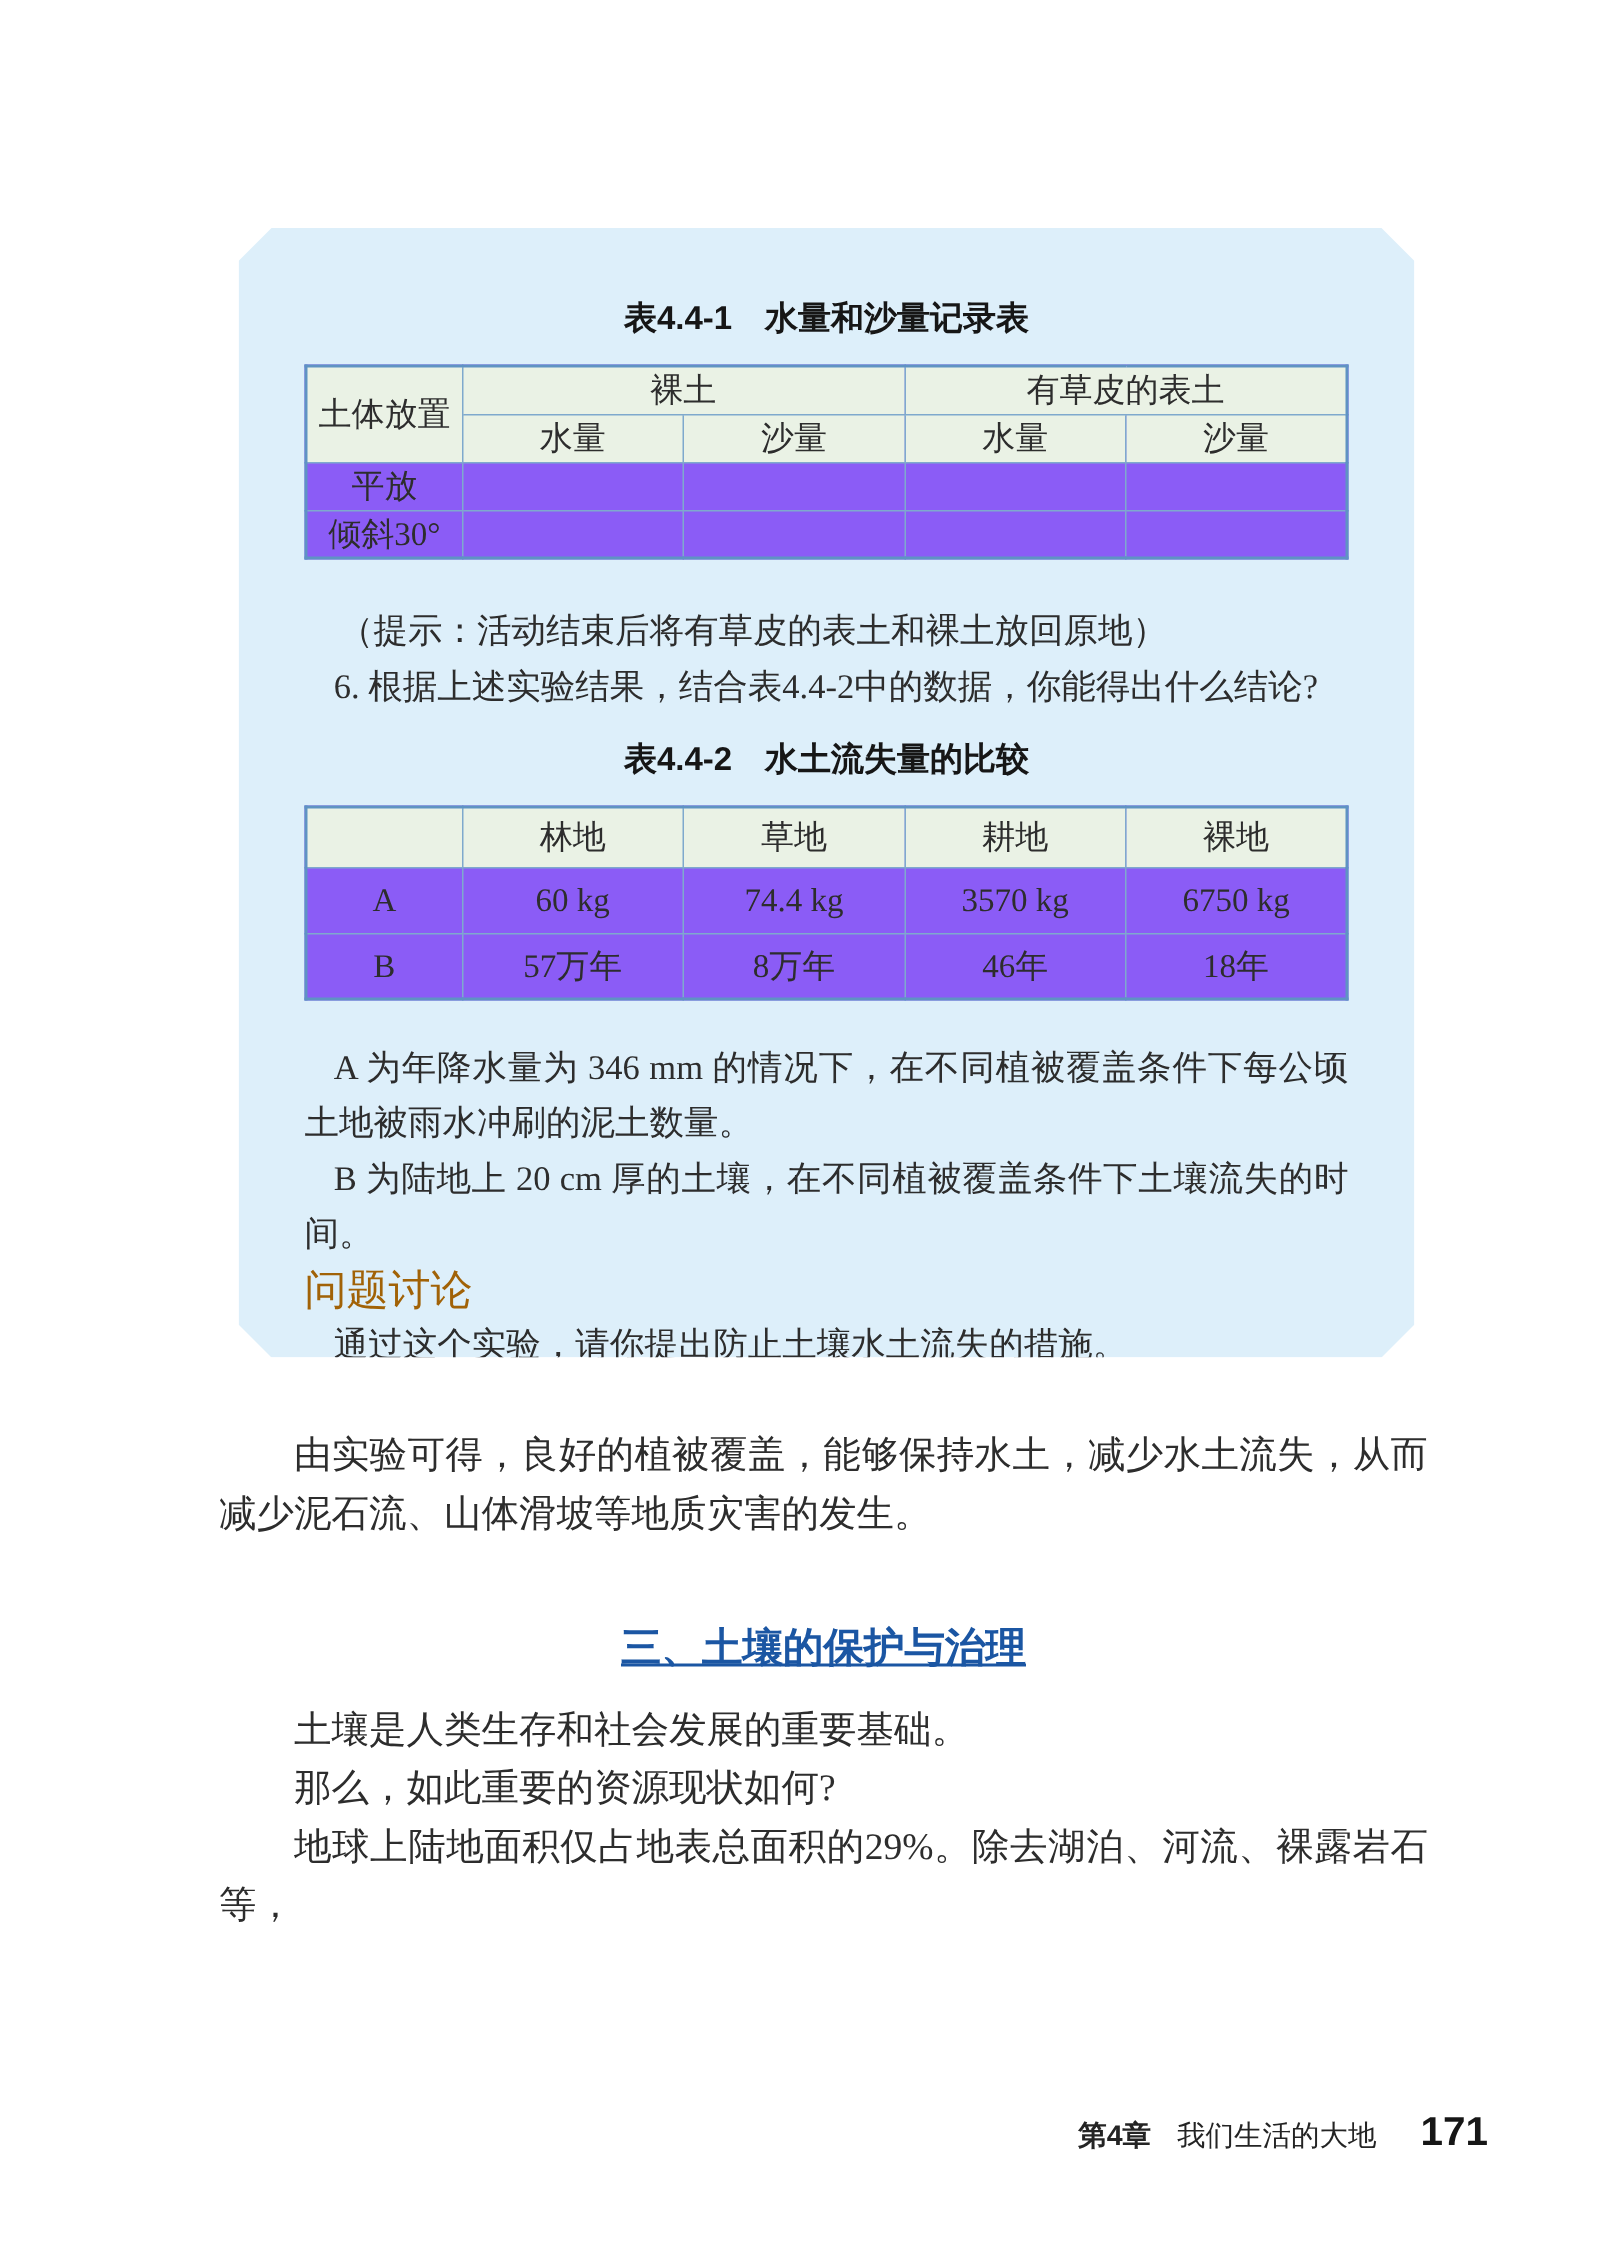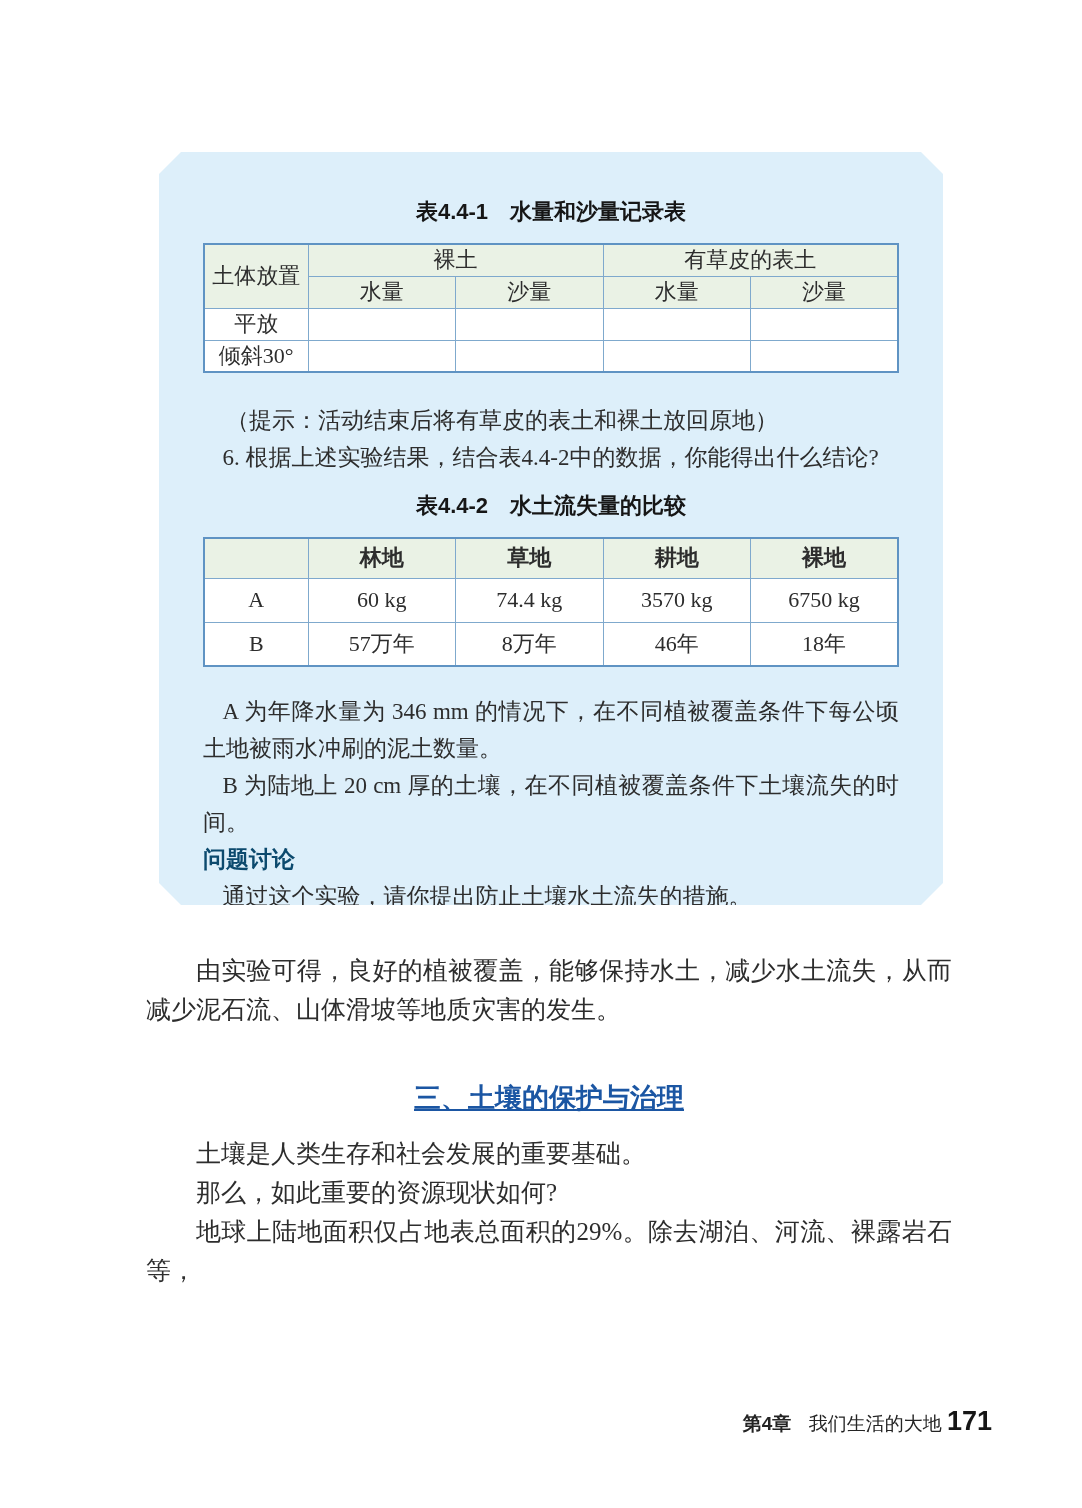--- a/index.html
+++ b/index.html
@@ -22,40 +22,40 @@
 
   .table-title {
     text-align:center; font-family:"Liberation Sans","DejaVu Sans",sans-serif;
     font-weight:700; font-size:22px; line-height:28px; color:#161616;
   }
   .t1-title { margin-bottom:17px; }
   .t2-title { margin-top:16px; margin-bottom:17px; }
 
   table.rec {
     width:100%; border-collapse:collapse; table-layout:fixed;
-    border:2px solid #5f93c3; background:#ffffff;
+    border:2px solid #5f93c3; background:#8b5cf6;
     font-size:22px; color:#2d2d2d;
   }
   table.rec td {
     border:1.5px solid #7fa9cd; text-align:center; vertical-align:middle;
     padding:0;
   }
   table.rec td.hdr { background:#eaf2e5; }
   table.t1 td { height:32px; }
-  table.t2 td.hdr { height:40px;font-weight:bold; }
+  table.t2 td.hdr { height:40px; }
   table.t2 td { height:44px; }
 
   .box-text { font-size:23px; line-height:37px; text-align:justify; color:#2d2d2d; }
   .hint { margin-top:29px; text-indent:1em; }
   .question { text-indent:0.85em; }
   .note { text-indent:0.85em; margin-top:0; }
   .note-a { margin-top:26px; }
   .discussion-heading {
     font-family:"Liberation Sans","DejaVu Sans",sans-serif;
-    font-weight:700; font-size:23px; line-height:37px; color:#0c4a6e;
+    font-weight:400; font-size:28px; line-height:37px; color:#a16207;
   }
   .discussion-text { text-indent:0.85em; }
 
   
   .main-text {
     position:absolute; left:146px; top:951px; width:806px;
     font-size:25px; line-height:39px; text-align:justify; color:#2d2d2d;
   }
   .main-text p { text-indent:2em; }
   .section-heading {
@@ -67,21 +67,21 @@
   }
 
   
   .footer {
     position:absolute; top:1406px; left:0; width:992px; text-align:right;
     font-family:"Liberation Sans","DejaVu Sans",sans-serif;
     font-size:19px; color:#242424; line-height:30px;
   }
   .footer .chapter { font-weight:700; }
   .footer .chapter-title { margin-left:12px;margin-top:28px; }
-  .footer .page-number { font-weight:700; font-size:27px; color:#161616; }
+  .footer .page-number { font-weight:700; font-size:27px; margin-left:24px; color:#161616; }
 </style>
 </head>
 <body>
 
 <div class="page">
 
   <div class="activity-box">
     <div class="box-inner">
 
       <div class="table-title t1-title">表4.4-1　水量和沙量记录表</div>

